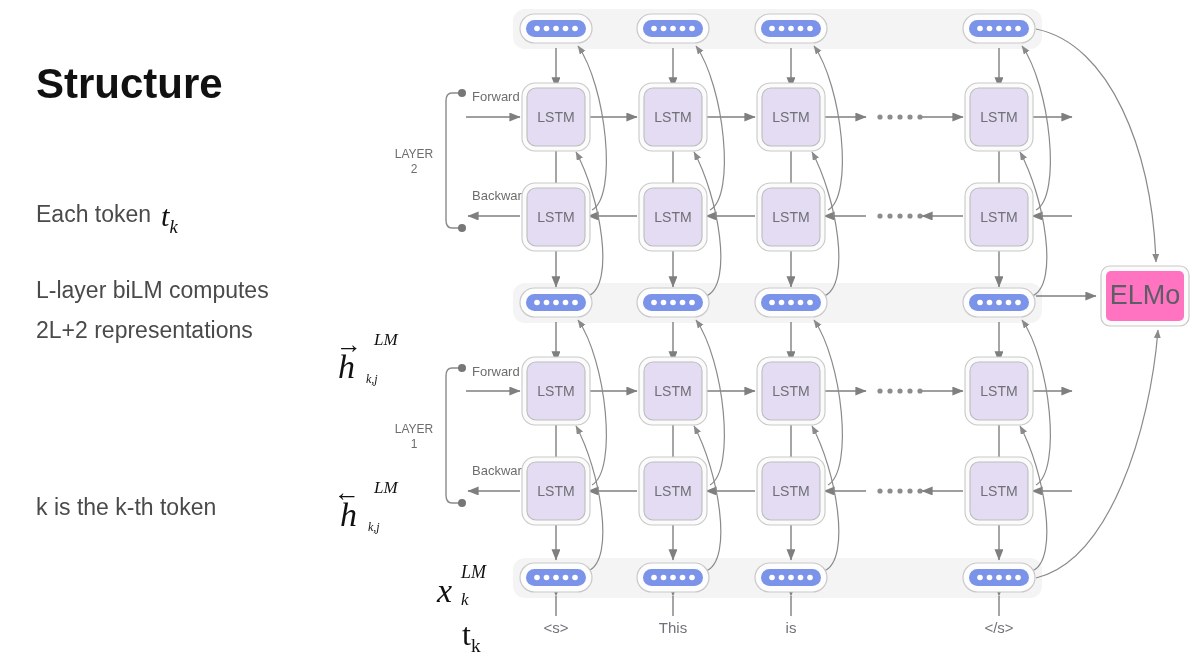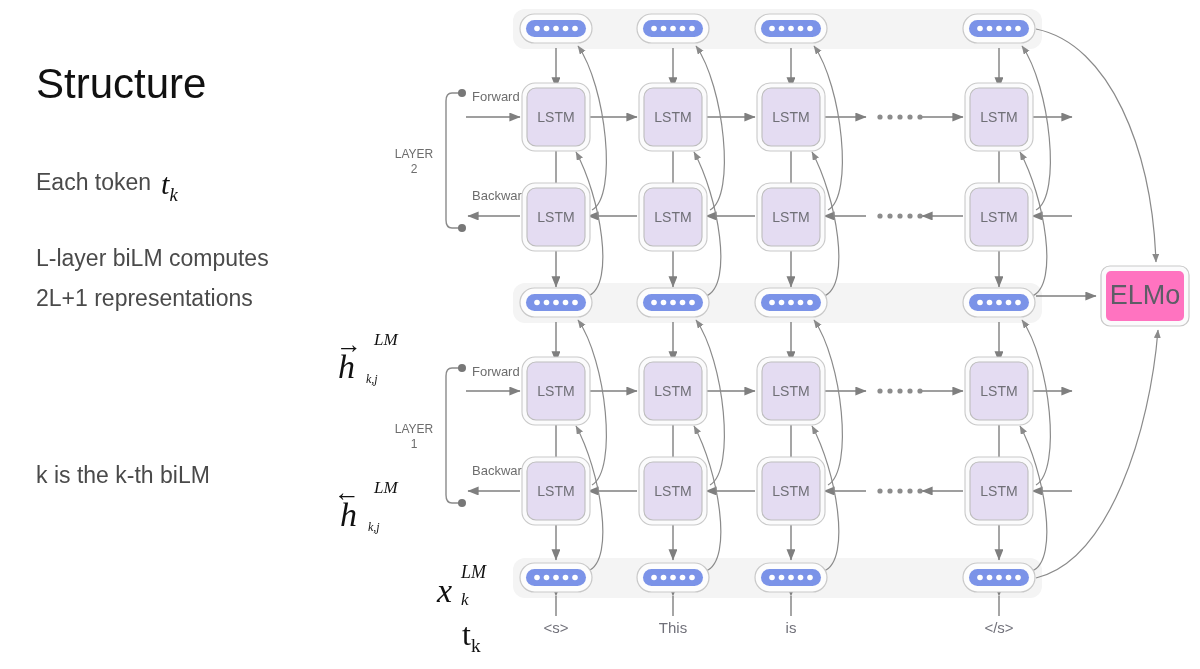--- a/index.html
+++ b/index.html
@@ -6,26 +6,27 @@
   body{
     width:1200px;height:669px;position:relative;overflow:hidden;
     font-family:"Liberation Sans","DejaVu Sans",sans-serif;
     color:#444;
   }
   #root{position:absolute;inset:0;}
 
   
   .title{
     position:absolute;left:36px;top:63px;
-    font-size:42px;line-height:1;color:#111;font-weight:400;
+    font-size:42px;line-height:1;color:#111;font-weight:700;
     letter-spacing:0px;
   }
   .para{
     position:absolute;color:#4a4a4a;font-size:23px;line-height:40px;
     white-space:nowrap;
+    margin-top:32px;
   }
   #p-each{left:36px;top:160px;}
   #p-llayer{left:36px;top:238px;white-space:normal;width:270px;}
   #p-k{left:36px;top:455px;}
   #p-j{left:36px;top:515px;}
 
   
   .tk-inline{
     display:inline-block;margin-left:10px;position:relative;top:4px;
     font-family:"Liberation Serif","DejaVu Serif",serif;font-style:italic;
@@ -98,22 +99,22 @@
 <body>
 
 <div id="root">
 
   <div class="title">Structure</div>
 
   <div class="para" id="p-each">
     <span>Each token</span><span class="tk-inline"><span>t</span><sub>k</sub></span>
   </div>
 
-  <div class="para" id="p-llayer">L-layer biLM computes 2L+1 representations</div>
-  <div class="para" id="p-k">k is the k-th biLM</div>
+  <div class="para" id="p-llayer">L-layer biLM computes 2L+2 representations</div>
+  <div class="para" id="p-k">k is the k-th token</div>
 
   <div class="hnot" id="h-fwd">
     <span class="arrow" style="left:6px;top:2px;font-size:26px;">→</span>
     <span class="sup" style="left:44px;top:0px;">LM</span>
     <span class="base" style="left:8px;top:18px;">h</span>
     <span class="sub" style="left:36px;top:42px;">k,j</span>
   </div>
 
   <div class="hnot" id="h-bwd">
     <span class="arrow" style="left:4px;top:2px;font-size:26px;">←</span>

